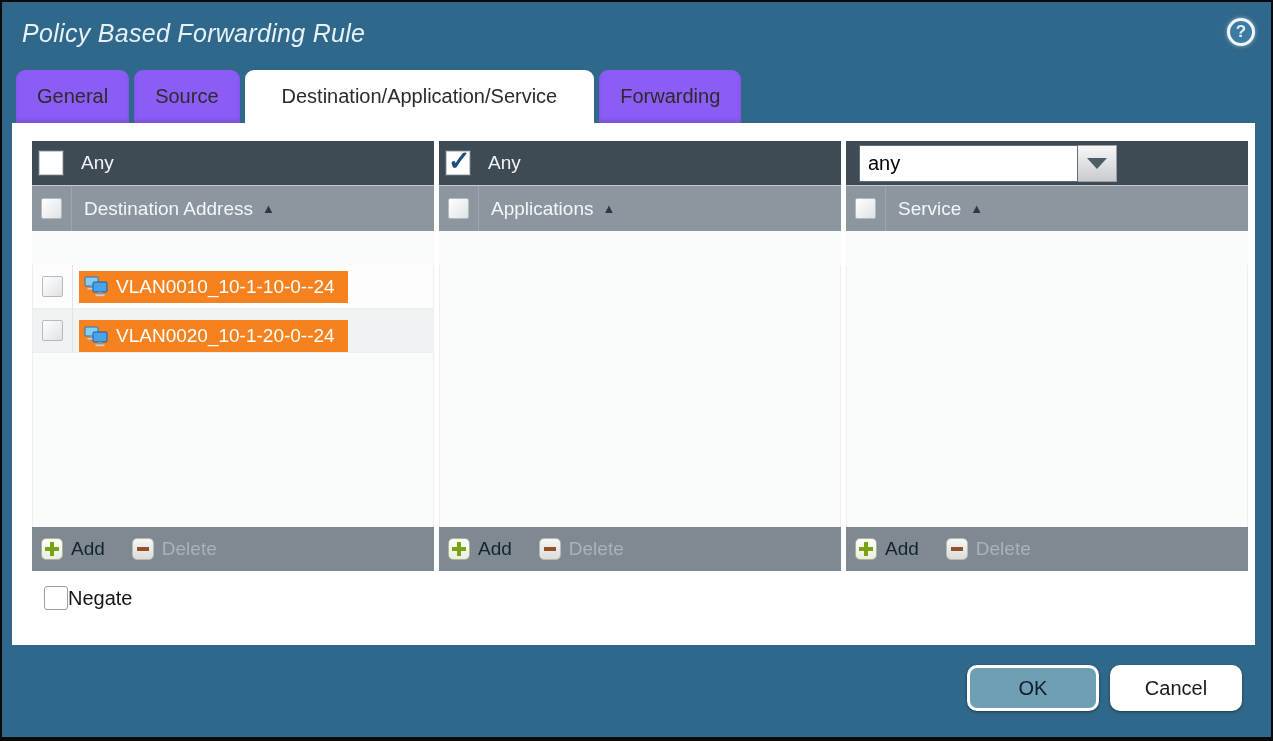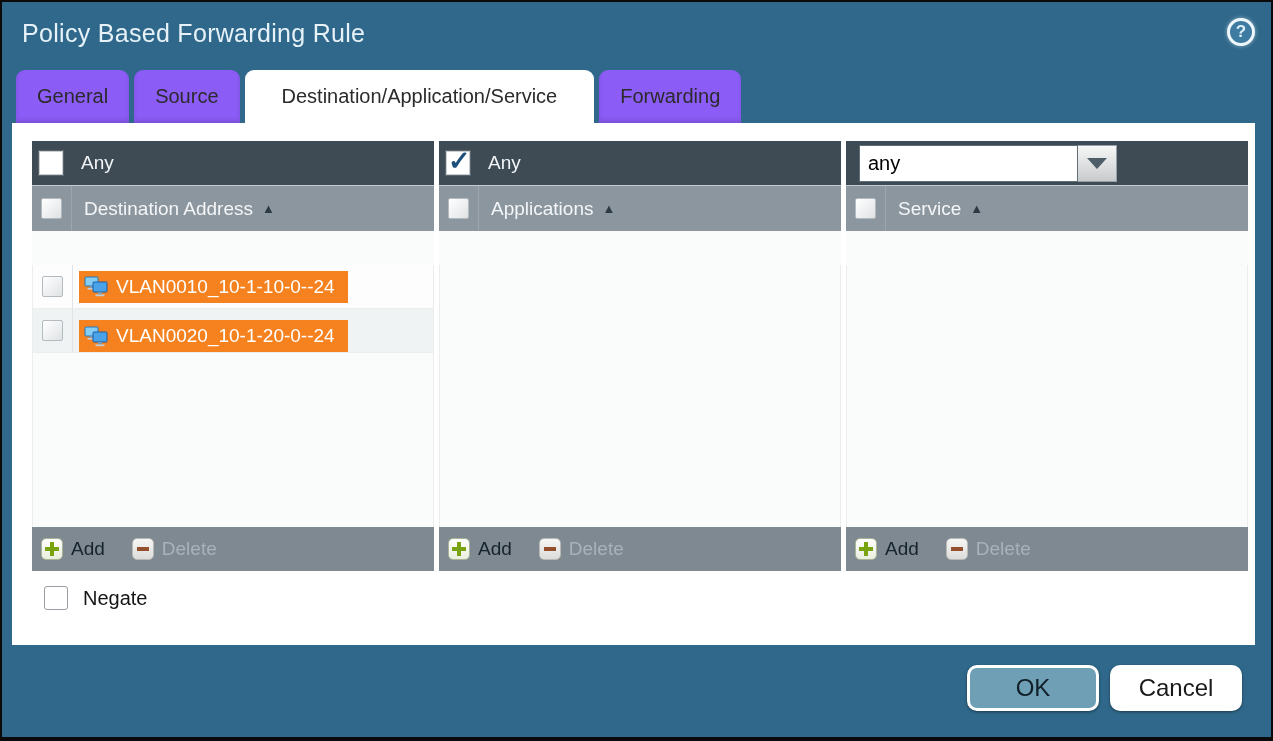--- a/index.html
+++ b/index.html
@@ -5,21 +5,21 @@
   * { margin:0; padding:0; box-sizing:border-box; }
   html,body { width:1273px; height:741px; font-family:"Liberation Sans", sans-serif; }
   .dialog {
     position:relative; width:1273px; height:741px;
     background:#2f688a; border:2px solid #0a0a0a; border-bottom-width:4px;
     overflow:hidden;
   }
   
   .title {
     position:absolute; top:17px; left:20px;
-    font-size:25px; font-weight:300; color:#e6f1f8; letter-spacing:.3px;
+    font-size:25px; font-weight:300; color:#e6f1f8; letter-spacing:.3px;font-style:italic;
   }
   .help-btn {
     position:absolute; top:16px; right:16px; width:28px; height:28px;
     border-radius:50%; border:3px solid #eef7fc; background:#3d7ba0;
     color:#dff0fa; font-size:17px; font-weight:bold;
     display:flex; align-items:center; justify-content:center;
     box-shadow:0 0 4px rgba(255,255,255,.5); cursor:pointer;
   }
   
   .tabs { position:absolute; top:68px; left:14px; display:flex; gap:5px; align-items:flex-end; }
@@ -85,27 +85,27 @@
     width:219px; background:#ffffff; border:1px solid #5f6d76;
     display:flex; align-items:center; padding-left:8px;
     font-size:20px; color:#000;
   }
   .dd-btn {
     width:39px; background:linear-gradient(#f7f7f7,#c8cbcd); border:1px solid #9aa2a8; border-left:none;
     display:flex; align-items:center; justify-content:center;
   }
   .dd-arrow { width:0; height:0; border-left:10px solid transparent; border-right:10px solid transparent; border-top:11px solid #4e5e69; }
   
-  .negate-row { position:absolute; top:463px; left:32px; display:flex; align-items:center; gap:15px; }
+  .negate-row { position:absolute; top:463px; left:32px; display:flex; align-items:center; }
   .negate-label { font-size:20px; color:#141414; }
   
   .btn {
     position:absolute; bottom:26px; width:132px; height:46px;
     border:3px solid #ffffff; border-radius:10px;
-    font-size:24px; display:flex; align-items:center; justify-content:center;
+    font-size:20px; display:flex; align-items:center; justify-content:center;
     color:#101f28; cursor:pointer; box-shadow:0 1px 3px rgba(0,0,0,.45);
   }
   .btn-ok { right:172px; background:#6f9fb5; }
   .btn-cancel { right:29px; background:#ffffff; color:#1a1a1a;margin-top:16px; }
   .net-icon { display:block; }
 </style>
 </head>
 <body>
 
 <div class="dialog">

